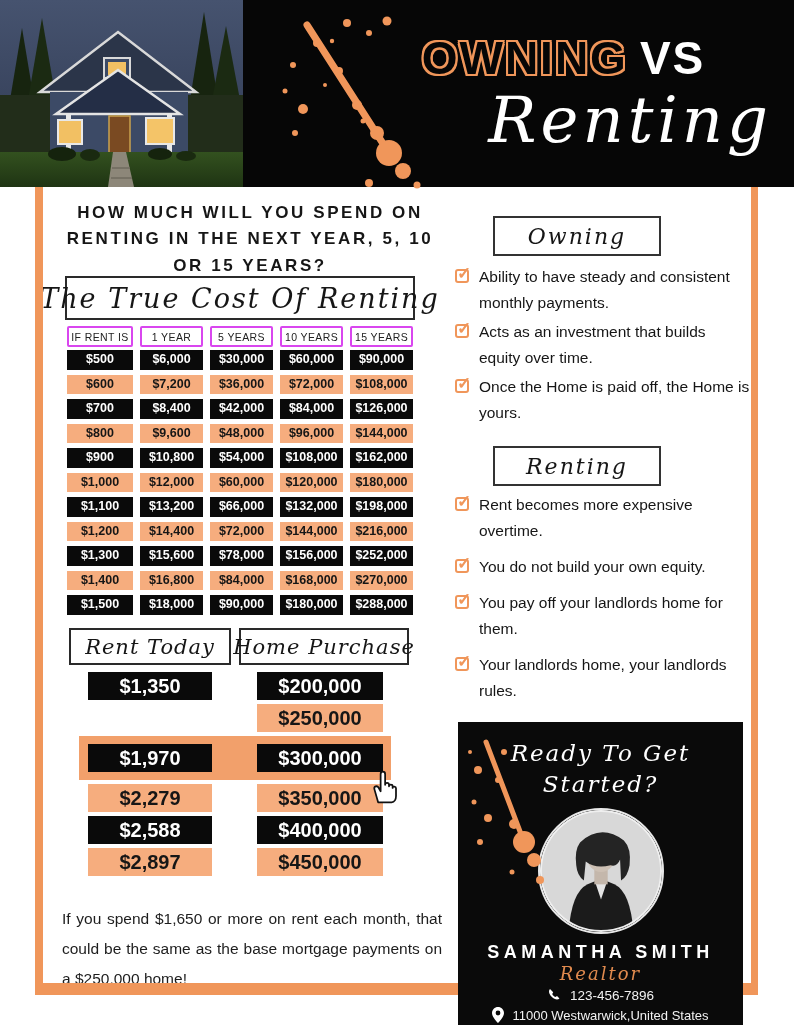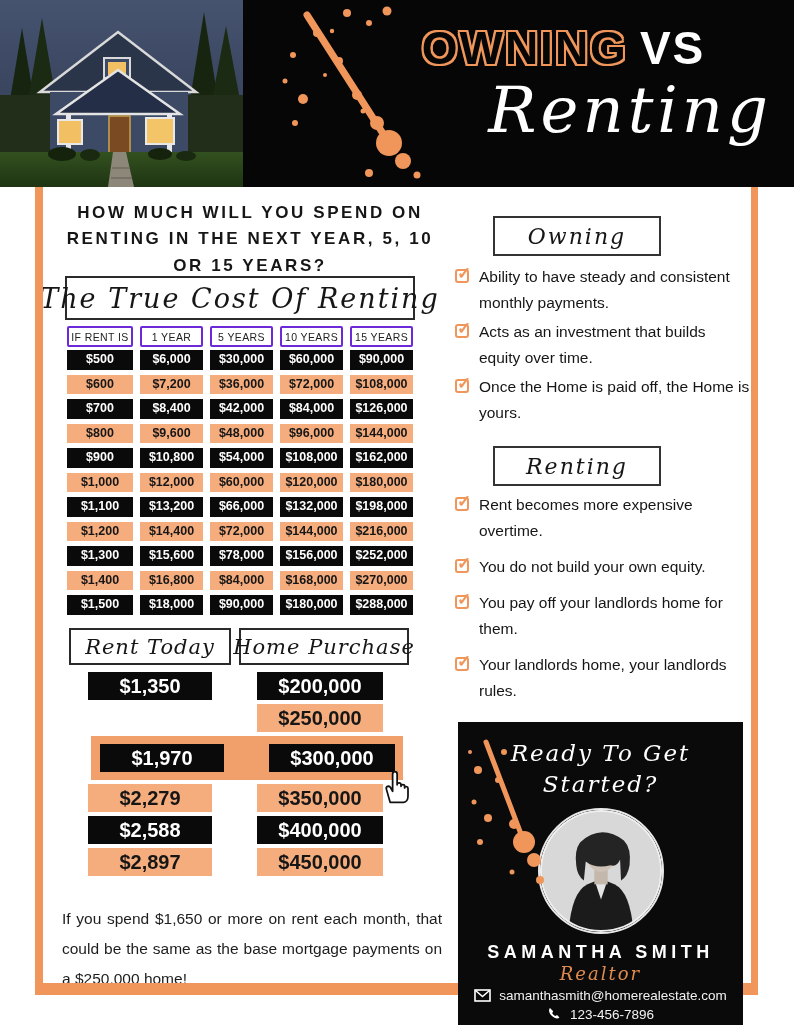--- a/index.html
+++ b/index.html
@@ -3,21 +3,21 @@
 <meta charset="utf-8">
 <style>
   * { margin:0; padding:0; box-sizing:border-box; }
   html,body { background:#ffffff; }
   .page { position:relative; width:794px; height:1028px; background:#ffffff;
           font-family:"Liberation Sans", sans-serif; overflow:hidden; margin:0 auto; }
 
   
   .header { position:absolute; top:0; left:0; width:794px; height:187px; background:#060606; }
   .house-photo { position:absolute; left:0; top:0; width:243px; height:187px; display:block; }
-  .title-area { position:absolute; left:243px; top:1px; width:551px; height:140px; }
+  .title-area { position:absolute; left:243px; top:11px; width:551px; height:140px; }
   .hdr-splatter { position:absolute; left:34px; top:2px; width:160px; height:185px; }
   .t1 { position:absolute; left:100px; right:10px; top:20px; text-align:center;
         font-size:46px; font-weight:800; letter-spacing:2px; white-space:nowrap; }
   .t-owning { color:#060606;
       text-shadow:-2px -2px 0 #F0965A, 2px -2px 0 #F0965A, -2px 2px 0 #F0965A, 2px 2px 0 #F0965A,
                    0 -2px 0 #F0965A, 0 2px 0 #F0965A, -2px 0 0 #F0965A, 2px 0 0 #F0965A; }
   .t-vs { color:#ffffff; margin-left:12px; }
   .t2 { position:absolute; right:22px; top:72px; width:400px; text-align:right;
         font-family:"DejaVu Serif", serif; font-style:italic; color:#ffffff;
         font-size:64px; letter-spacing:4px; }
@@ -29,39 +29,39 @@
 
   
   .q-heading { position:absolute; left:58px; top:200px; width:384px; text-align:center;
                font-size:17px; font-weight:700; letter-spacing:2.6px; line-height:1.55; color:#161616; }
   .cost-title-box { position:absolute; left:65px; top:276px; width:350px; height:44px;
                border:2px solid #2a2a2a; display:flex; align-items:center; justify-content:center; }
   .cost-title-box span { font-family:"DejaVu Serif", serif; font-style:italic;
                font-size:27px; letter-spacing:2px; color:#161616; white-space:nowrap; }
   .cost-cols { position:absolute; left:67px; top:326px; display:grid;
                grid-template-columns:66px 63px 63px 63px 63px; column-gap:7px; }
-  .col-box { border:2px solid #6d28d9; border-radius:2px; font-size:10.5px; letter-spacing:0.4px;
+  .col-box { border:2px solid #d946ef; border-radius:2px; font-size:10.5px; letter-spacing:0.4px;
              color:#222; text-align:center; padding:3px 0 2px; font-weight:500; white-space:nowrap; }
   .cost-grid { position:absolute; left:67px; top:350px; display:grid;
                grid-template-columns:66px 63px 63px 63px 63px; column-gap:7px; row-gap:5px;
                grid-auto-rows:19.5px; }
   .cost-cell { font-size:12.5px; font-weight:600; text-align:center; line-height:19.5px; white-space:nowrap; }
   .black  { background:#0a0a0a; color:#ffffff; }
   .peach  { background:#F6AD7E; color:#161616; }
 
   
   .cmp-title { position:absolute; top:628px; height:37px; border:2px solid #2a2a2a;
                display:flex; align-items:center; justify-content:center; background:#fff; }
   .cmp-title span { font-family:"DejaVu Serif", serif; font-style:italic; font-size:21px;
                letter-spacing:1px; color:#161616; white-space:nowrap; }
   #rent-today-box   { left:69px;  width:162px; }
   #home-purchase-box{ left:239px; width:170px; }
   .cmp-rows { position:absolute; left:67px; top:672px; width:340px; }
   .cmp-row  { position:relative; height:28px; margin-bottom:4px; }
-  .cmp-band { position:relative; height:44px; margin:2px 0 4px 24px; width:312px; background:#F2A06B;padding-left:16px; }
+  .cmp-band { position:relative; height:44px; margin:2px 0 4px 12px; width:312px; background:#F2A06B;padding-left:16px; }
   .cmp-cell { position:absolute; font-size:20px; font-weight:600; text-align:center; line-height:28px; height:28px; }
   .cmp-row .cmp-rent      { left:21px;  width:124px; }
   .cmp-row .cmp-purchase  { left:190px; width:126px; }
   .cmp-band .cmp-rent     { left:9px;   width:124px; top:8px; }
   .cmp-band .cmp-purchase { left:178px; width:126px; top:8px; }
   .cursor { position:absolute; right:-14px; bottom:-26px; width:40px; height:40px; z-index:3; }
 
   
   .afford-heading { position:absolute; left:58px; top:880px; width:384px; text-align:center;
                     font-size:16.5px; font-weight:700; letter-spacing:2.4px; color:#161616; }
@@ -355,29 +355,20 @@
         <rect x="57" y="62" width="14" height="16" fill="#c4b7ab"></rect>
         <ellipse cx="64" cy="48" rx="15" ry="17" fill="#cdc0b4"></ellipse>
         <path d="M42 34 q22 -20 46 -2 q8 8 6 26 q-2 12 -9 16 l-1 -22 q-3 8 -10 6 q-16 4 -26 -4 l-2 20 q-7 -5 -8 -16 q-2 -16 4 -24z" fill="#242424"></path>
       </g>
       <circle cx="64" cy="64" r="63" fill="none" stroke="#efefef" stroke-width="2"></circle>
     </svg>
     <div class="agent-name">SAMANTHA SMITH</div>
     <div class="agent-role">Realtor</div>
     <div class="contact-line">
       <span class="cicon">
-        <svg width="17" height="13" viewBox="0 0 17 13">
-            <rect x="1" y="1" width="15" height="11" fill="none" stroke="#fff" stroke-width="1.6"></rect>
-            <polyline points="1.5,1.5 8.5,7.5 15.5,1.5" fill="none" stroke="#fff" stroke-width="1.6"></polyline>
-          </svg>
-      </span>
-      <span>samanthasmith@homerealestate.com</span>
-    </div>
-    <div class="contact-line">
-      <span class="cicon">
         <svg width="15" height="15" viewBox="0 0 16 16">
             <path d="M3.2 1.1 C1.4 2.9 1.9 6.3 5 9.4 s6.5 3.6 8.3 1.8 l-2.6-2.6 -1.8 1 C7.6 9.2 6 7.6 5.6 6.3 l1-1.8z" fill="#fff"></path>
           </svg>
       </span>
       <span>123-456-7896</span>
     </div>
     <div class="contact-line addr">
       <span class="cicon">
         <svg width="12" height="16" viewBox="0 0 12 16">
             <path d="M6 0 C2.7 0 0 2.7 0 6 c0 4.4 6 10 6 10 s6 -5.6 6 -10 C12 2.7 9.3 0 6 0 z m0 8.4 A2.4 2.4 0 1 1 6 3.6 a2.4 2.4 0 0 1 0 4.8z" fill="#fff"></path>

